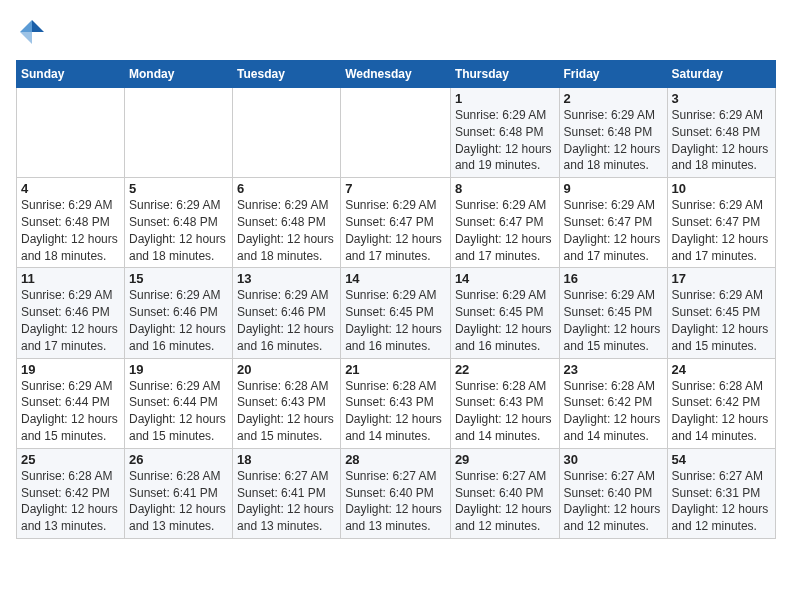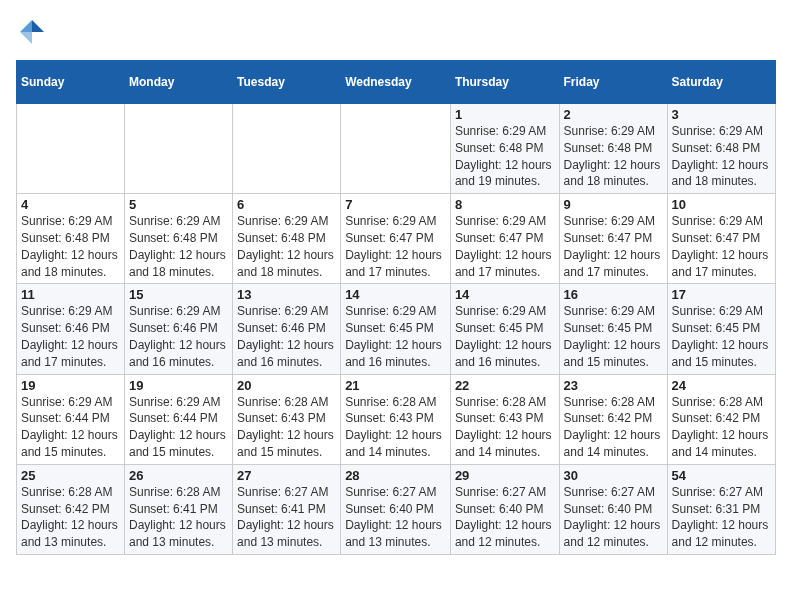--- a/index.html
+++ b/index.html
@@ -46,21 +46,21 @@
       color: #444;
     }
     table {
       width: 100%;
       border-collapse: collapse;
       font-size: 10.5px;
     }
     thead th {
       background-color: #1a5fa8;
       color: #fff;
-      padding: 14px 4px;
+      padding: 6px 4px;
       text-align: left;
       font-size: 12px;
       font-weight: 600;
       border: 1px solid #1a5fa8;
     }
     tbody td {
       border: 1px solid #ccc;
       vertical-align: top;
       padding: 3px 4px;
       width: 113px;
@@ -361,21 +361,21 @@
         <td>
         <span class="day-number">26</span>
         <div class="day-info">
           <span>Sunrise: 6:28 AM</span><br>
           <span>Sunset: 6:41 PM</span><br>
           <span>Daylight: 12 hours</span><br>
           <span>and 13 minutes.</span>
         </div>
       </td>
         <td>
-        <span class="day-number">27</span>
+        <span class="day-number">18</span>
         <div class="day-info">
           <span>Sunrise: 6:27 AM</span><br>
           <span>Sunset: 6:41 PM</span><br>
           <span>Daylight: 12 hours</span><br>
           <span>and 13 minutes.</span>
         </div>
       </td>
         <td>
         <span class="day-number">28</span>
         <div class="day-info">

